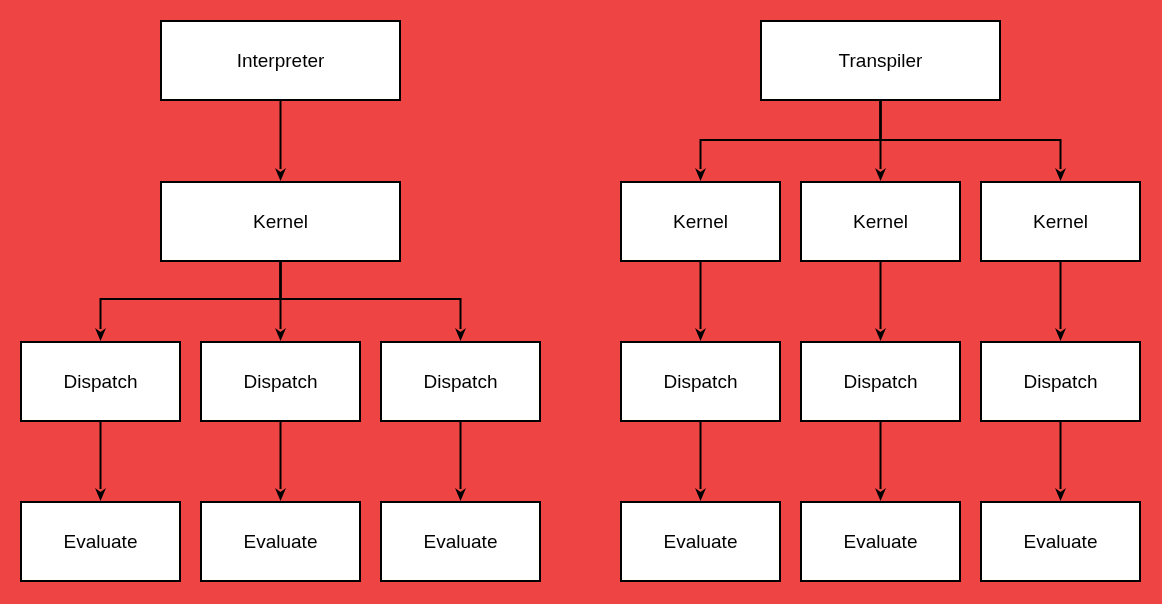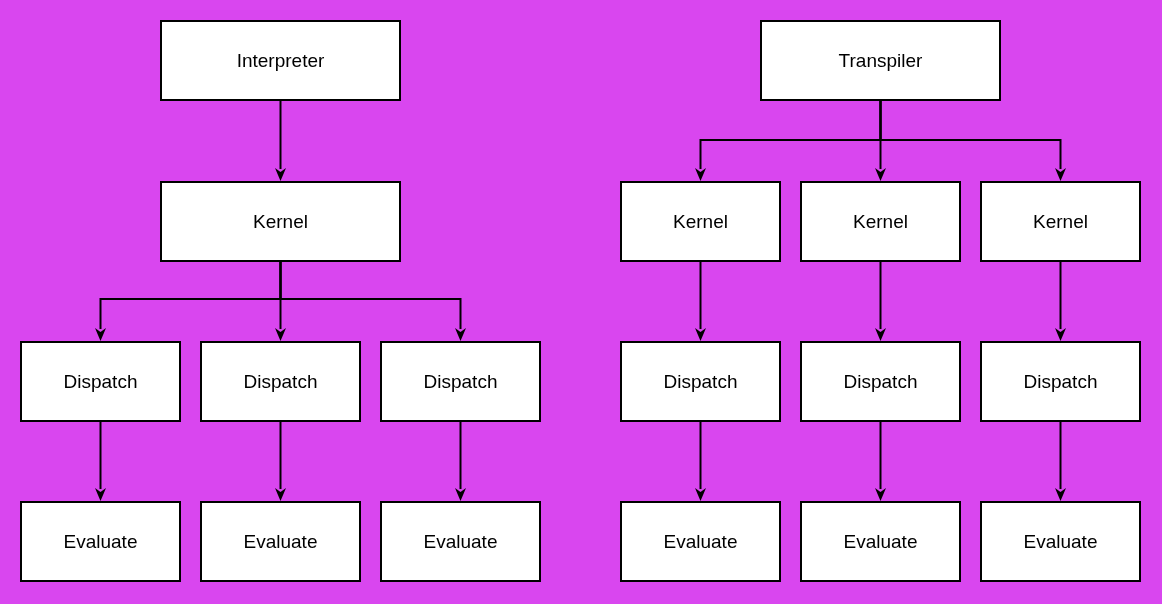--- a/index.html
+++ b/index.html
@@ -9,21 +9,21 @@
     background: #ffffff;
   }
   body {
     font-family: "Liberation Sans", sans-serif;
     -webkit-font-smoothing: antialiased;
   }
   #diagram-canvas {
     position: relative;
     width: 1162px;
     height: 604px;
-    background: #d946ef;
+    background: #ef4444;
     overflow: hidden;
   }
   #diagram-svg {
     position: absolute;
     left: 0;
     top: 0;
     width: 1162px;
     height: 604px;
     display: block;
   }

